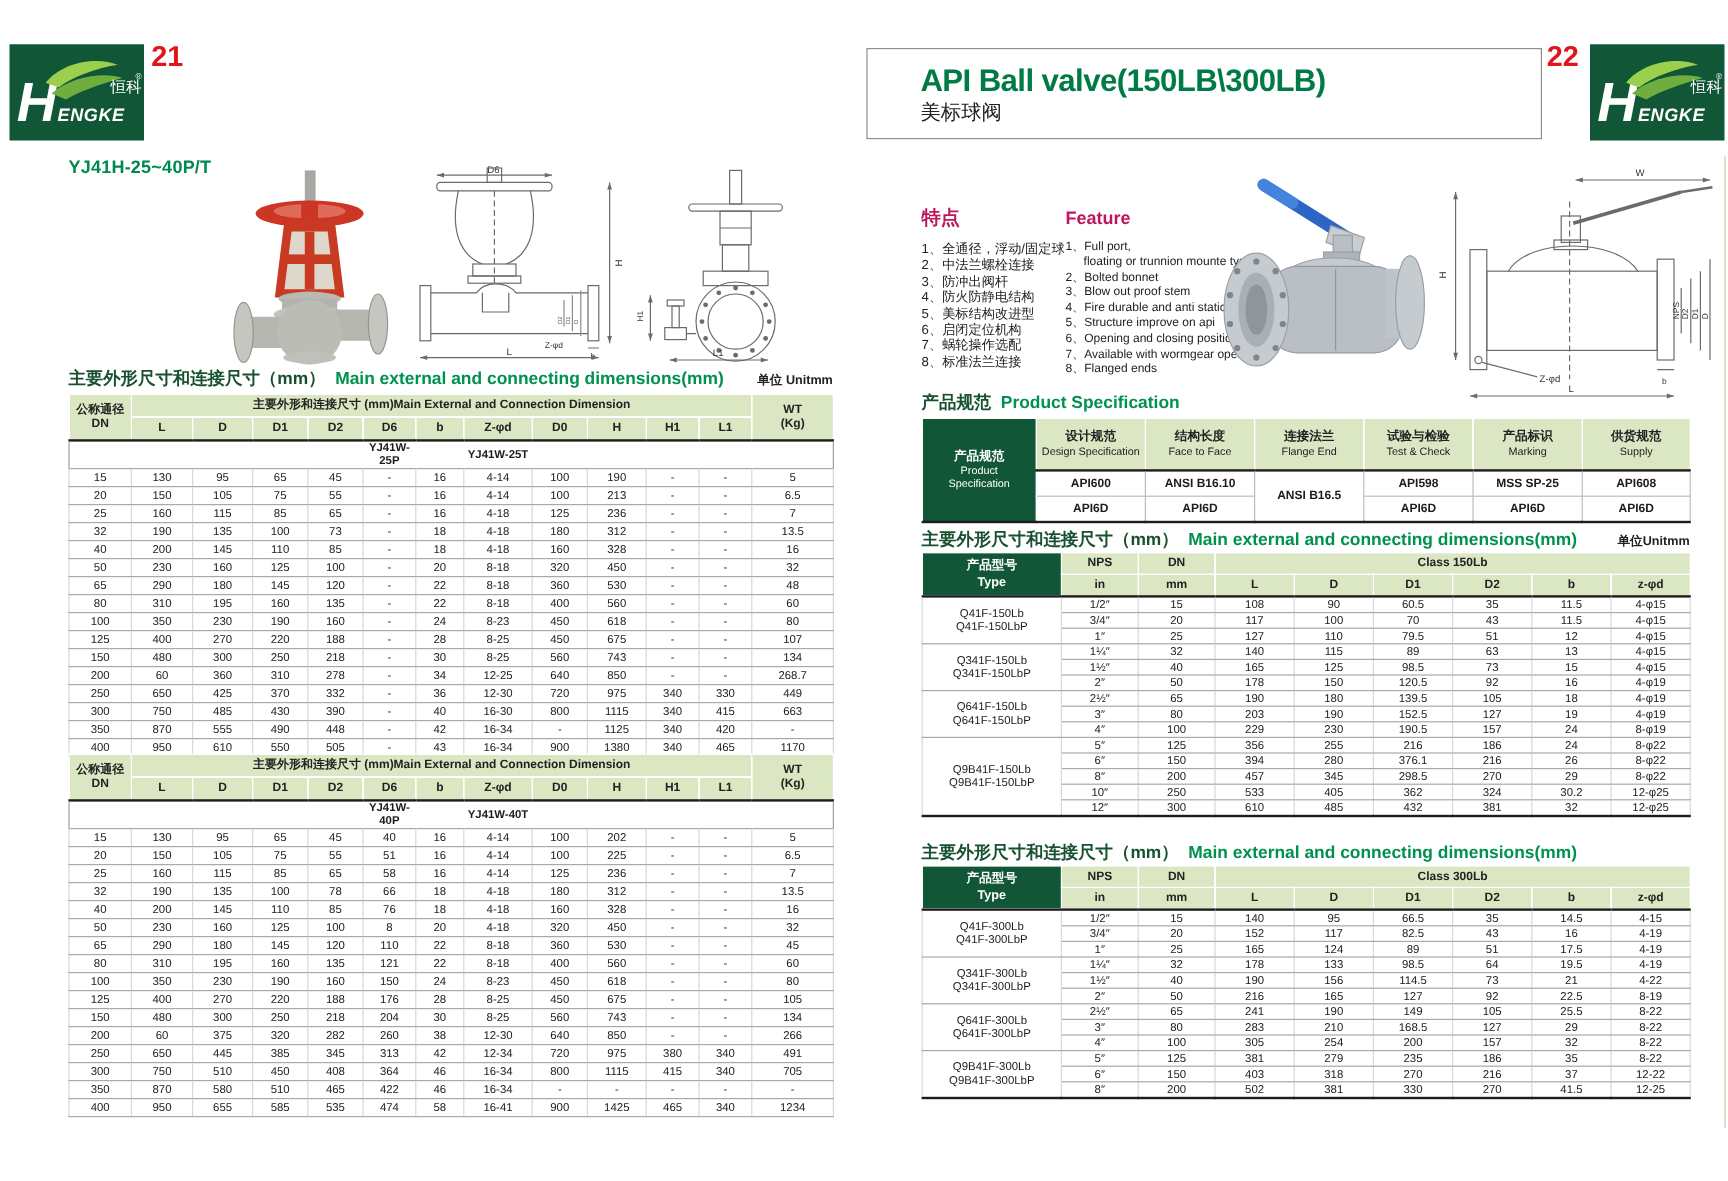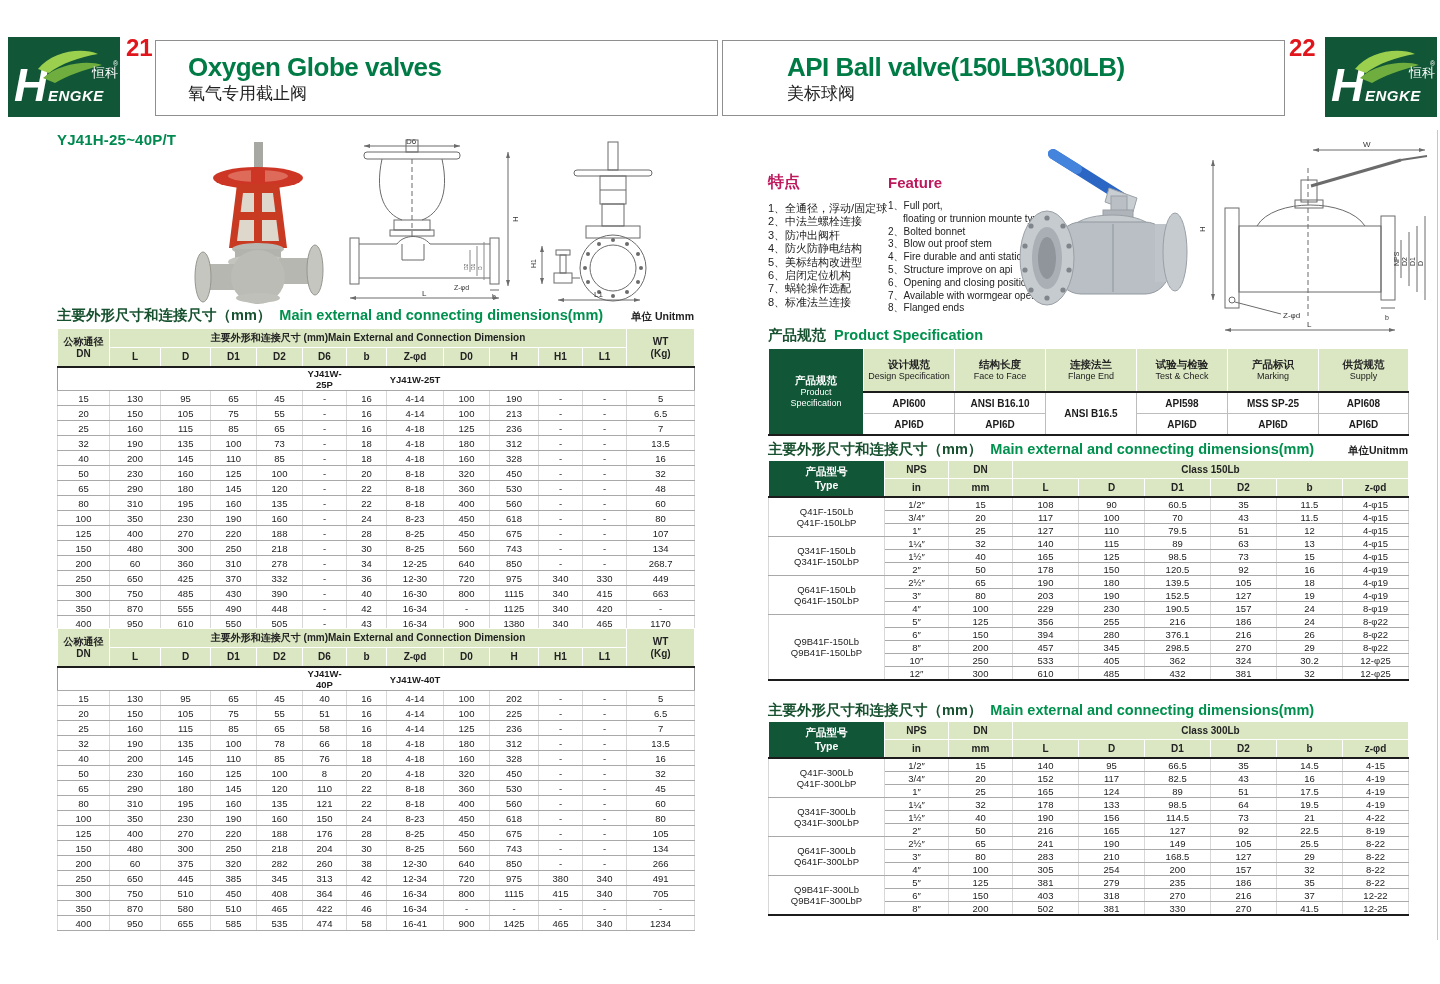--- a/index.html
+++ b/index.html
@@ -79,26 +79,22 @@
       <text x="6" y="64" font-size="46" font-weight="bold" font-style="italic" fill="#ffffff">H</text>
       <path d="M30,32 C44,14 74,10 90,17 C72,20 52,27 41,36 Z" fill="#9bcf4e"></path>
       <path d="M35,41 C52,26 80,23 94,28 C76,33 58,39 47,46 Z" fill="#6fae3e"></path>
       <text x="84" y="40" font-size="13" fill="#ffffff">恒科</text>
       <text x="105" y="29" font-size="7" fill="#ffffff">®</text>
       <text x="40" y="64" font-size="15" font-weight="bold" font-style="italic" fill="#ffffff" letter-spacing="0.5">ENGKE</text>
     </svg>
   </div>
   <div class="abs pagenum" style="left:126px;top:36px;">21</div>
 
-  <div class="abs titlebox" style="left:155px;top:40px;padding-left:32px;">
-    <div class="ht-en">Oxygen Globe valves</div>
-    <div class="ht-zh">氧气专用截止阀</div>
-  </div>
-
-  <div class="abs titlebox" style="left:722px;top:40px;padding-left:64px;">
+
+  <div class="abs titlebox" style="left:722px;top:40px;padding-left:44px;">
     <div class="ht-en">API Ball valve(150LB\300LB)</div>
     <div class="ht-zh">美标球阀</div>
   </div>
   <div class="abs pagenum" style="left:1289px;top:36px;">22</div>
 
   <div class="abs logo-box" style="left:1325px;top:37px;">
     <svg width="112" height="80" viewBox="0 0 112 80">
       <rect x="0" y="0" width="112" height="80" fill="#115737"></rect>
       <text x="6" y="64" font-size="46" font-weight="bold" font-style="italic" fill="#ffffff">H</text>
       <path d="M30,32 C44,14 74,10 90,17 C72,20 52,27 41,36 Z" fill="#9bcf4e"></path>

